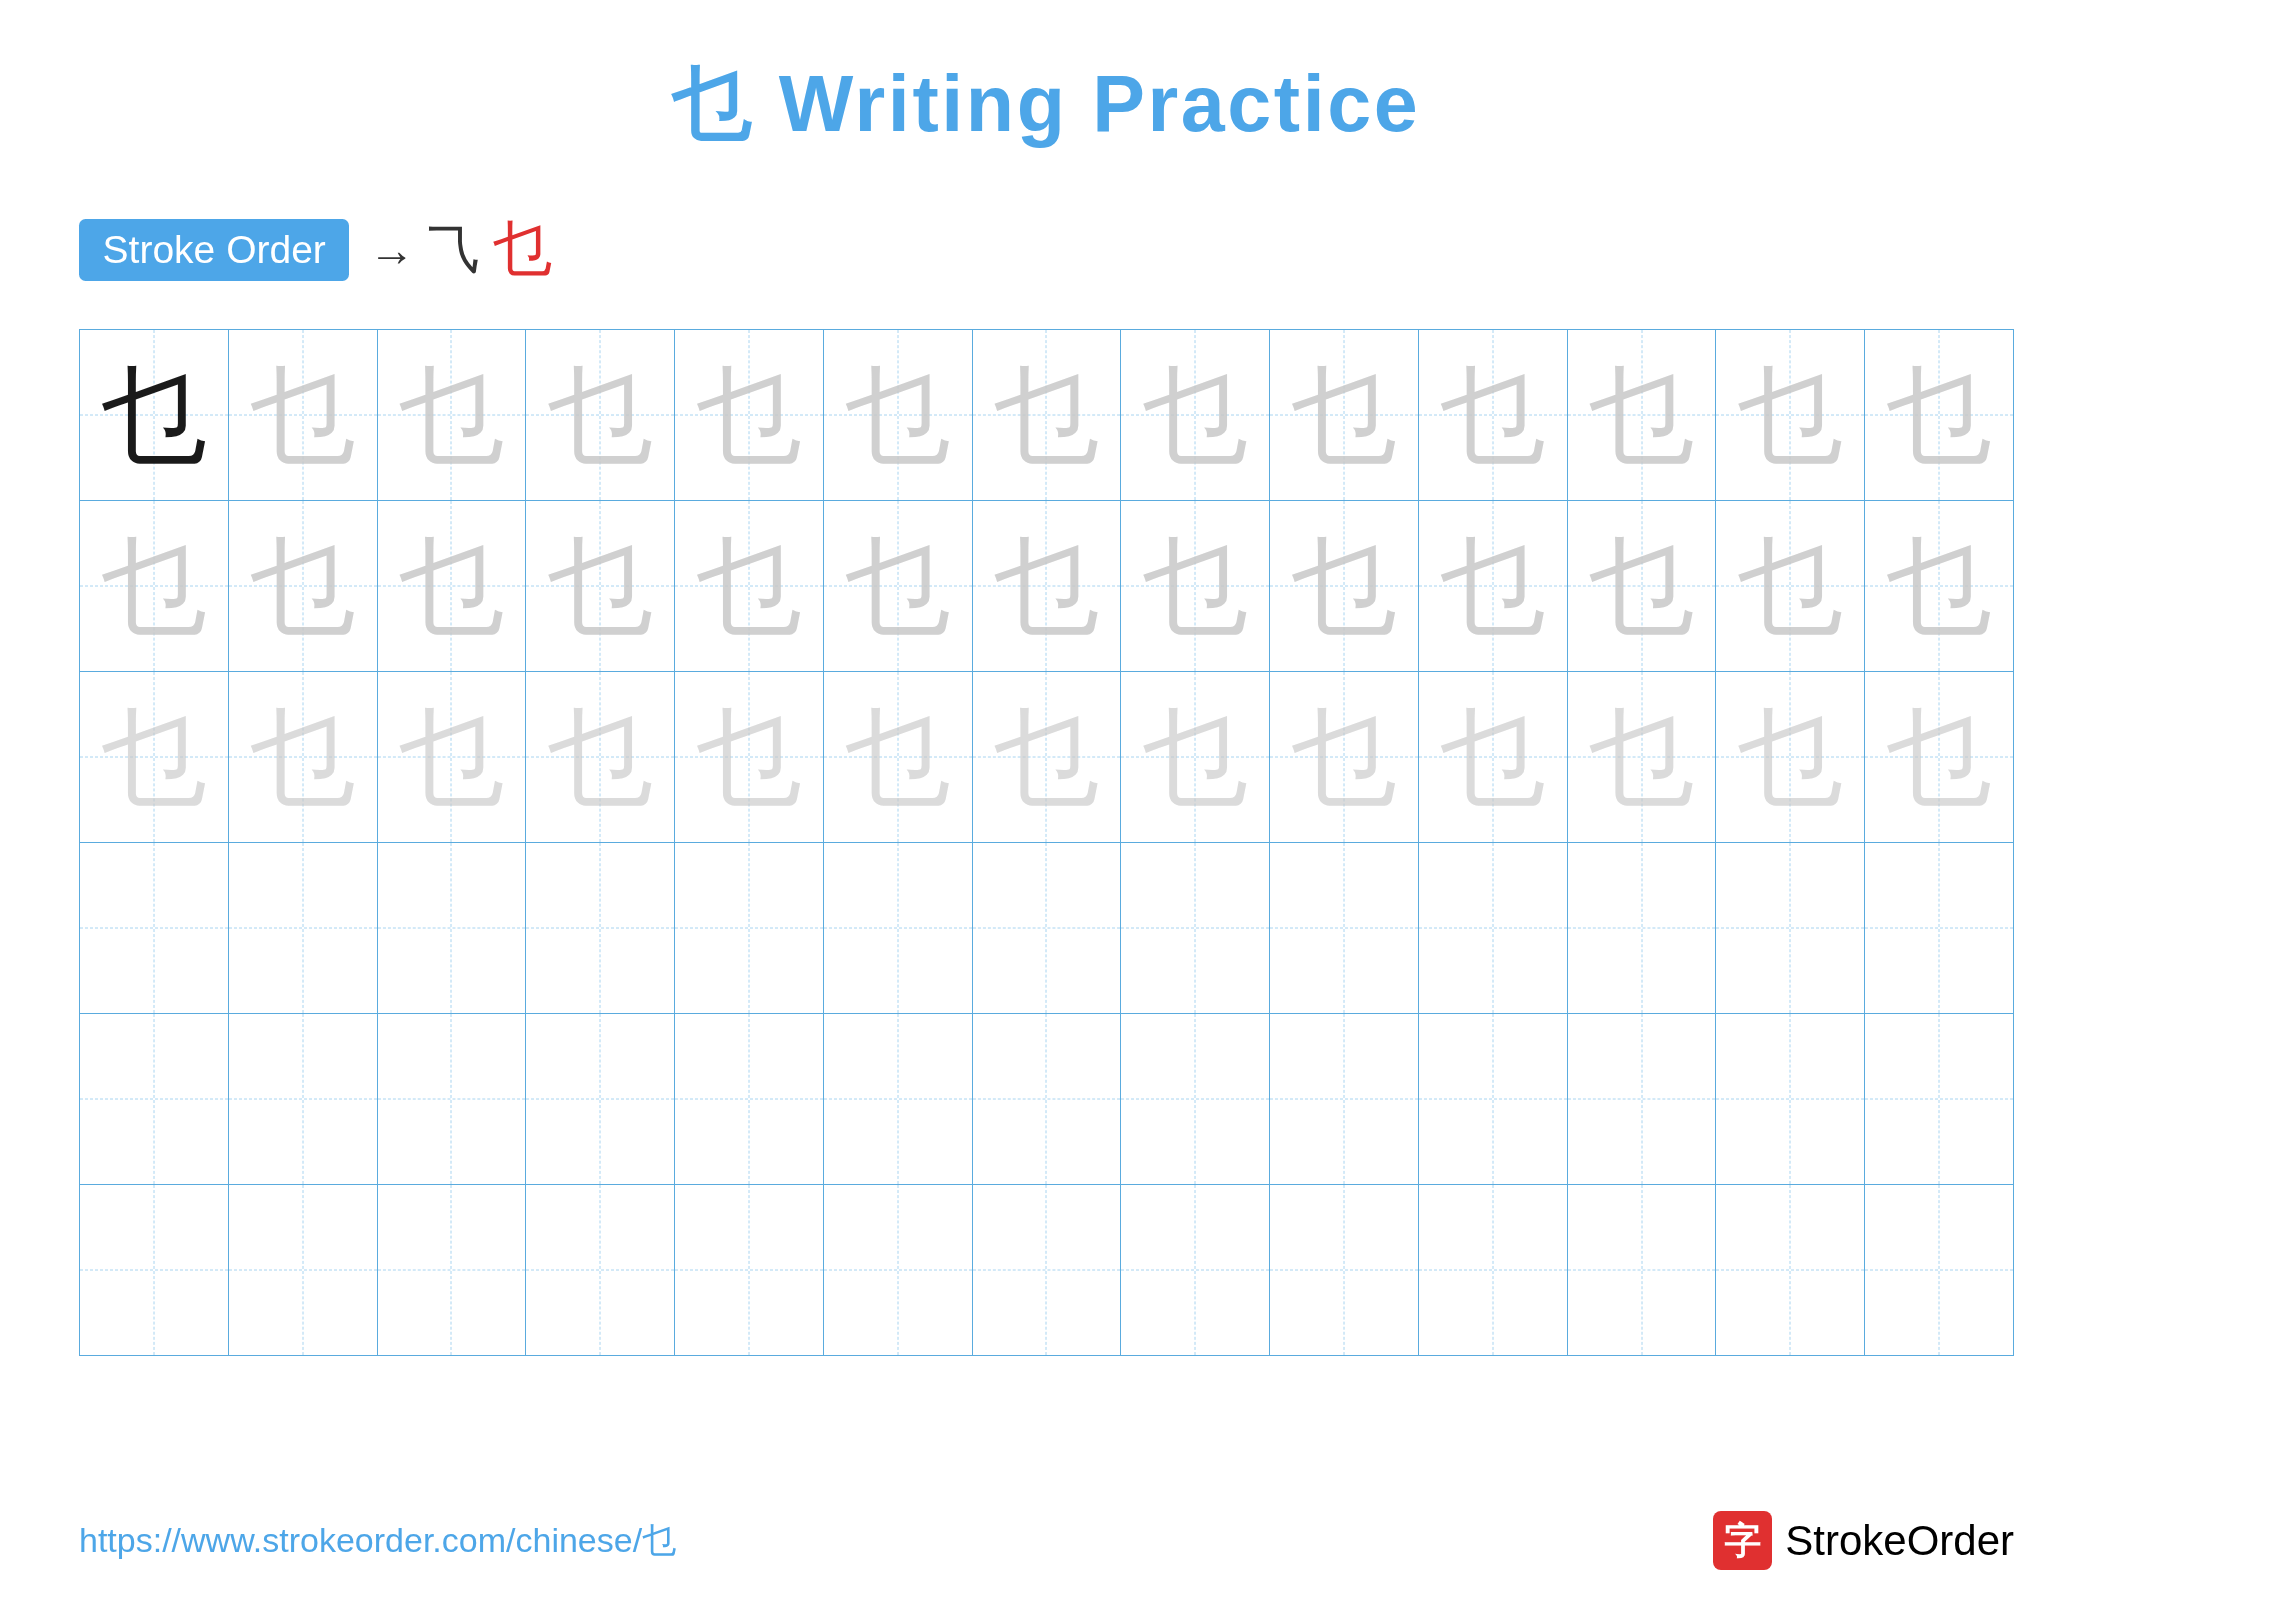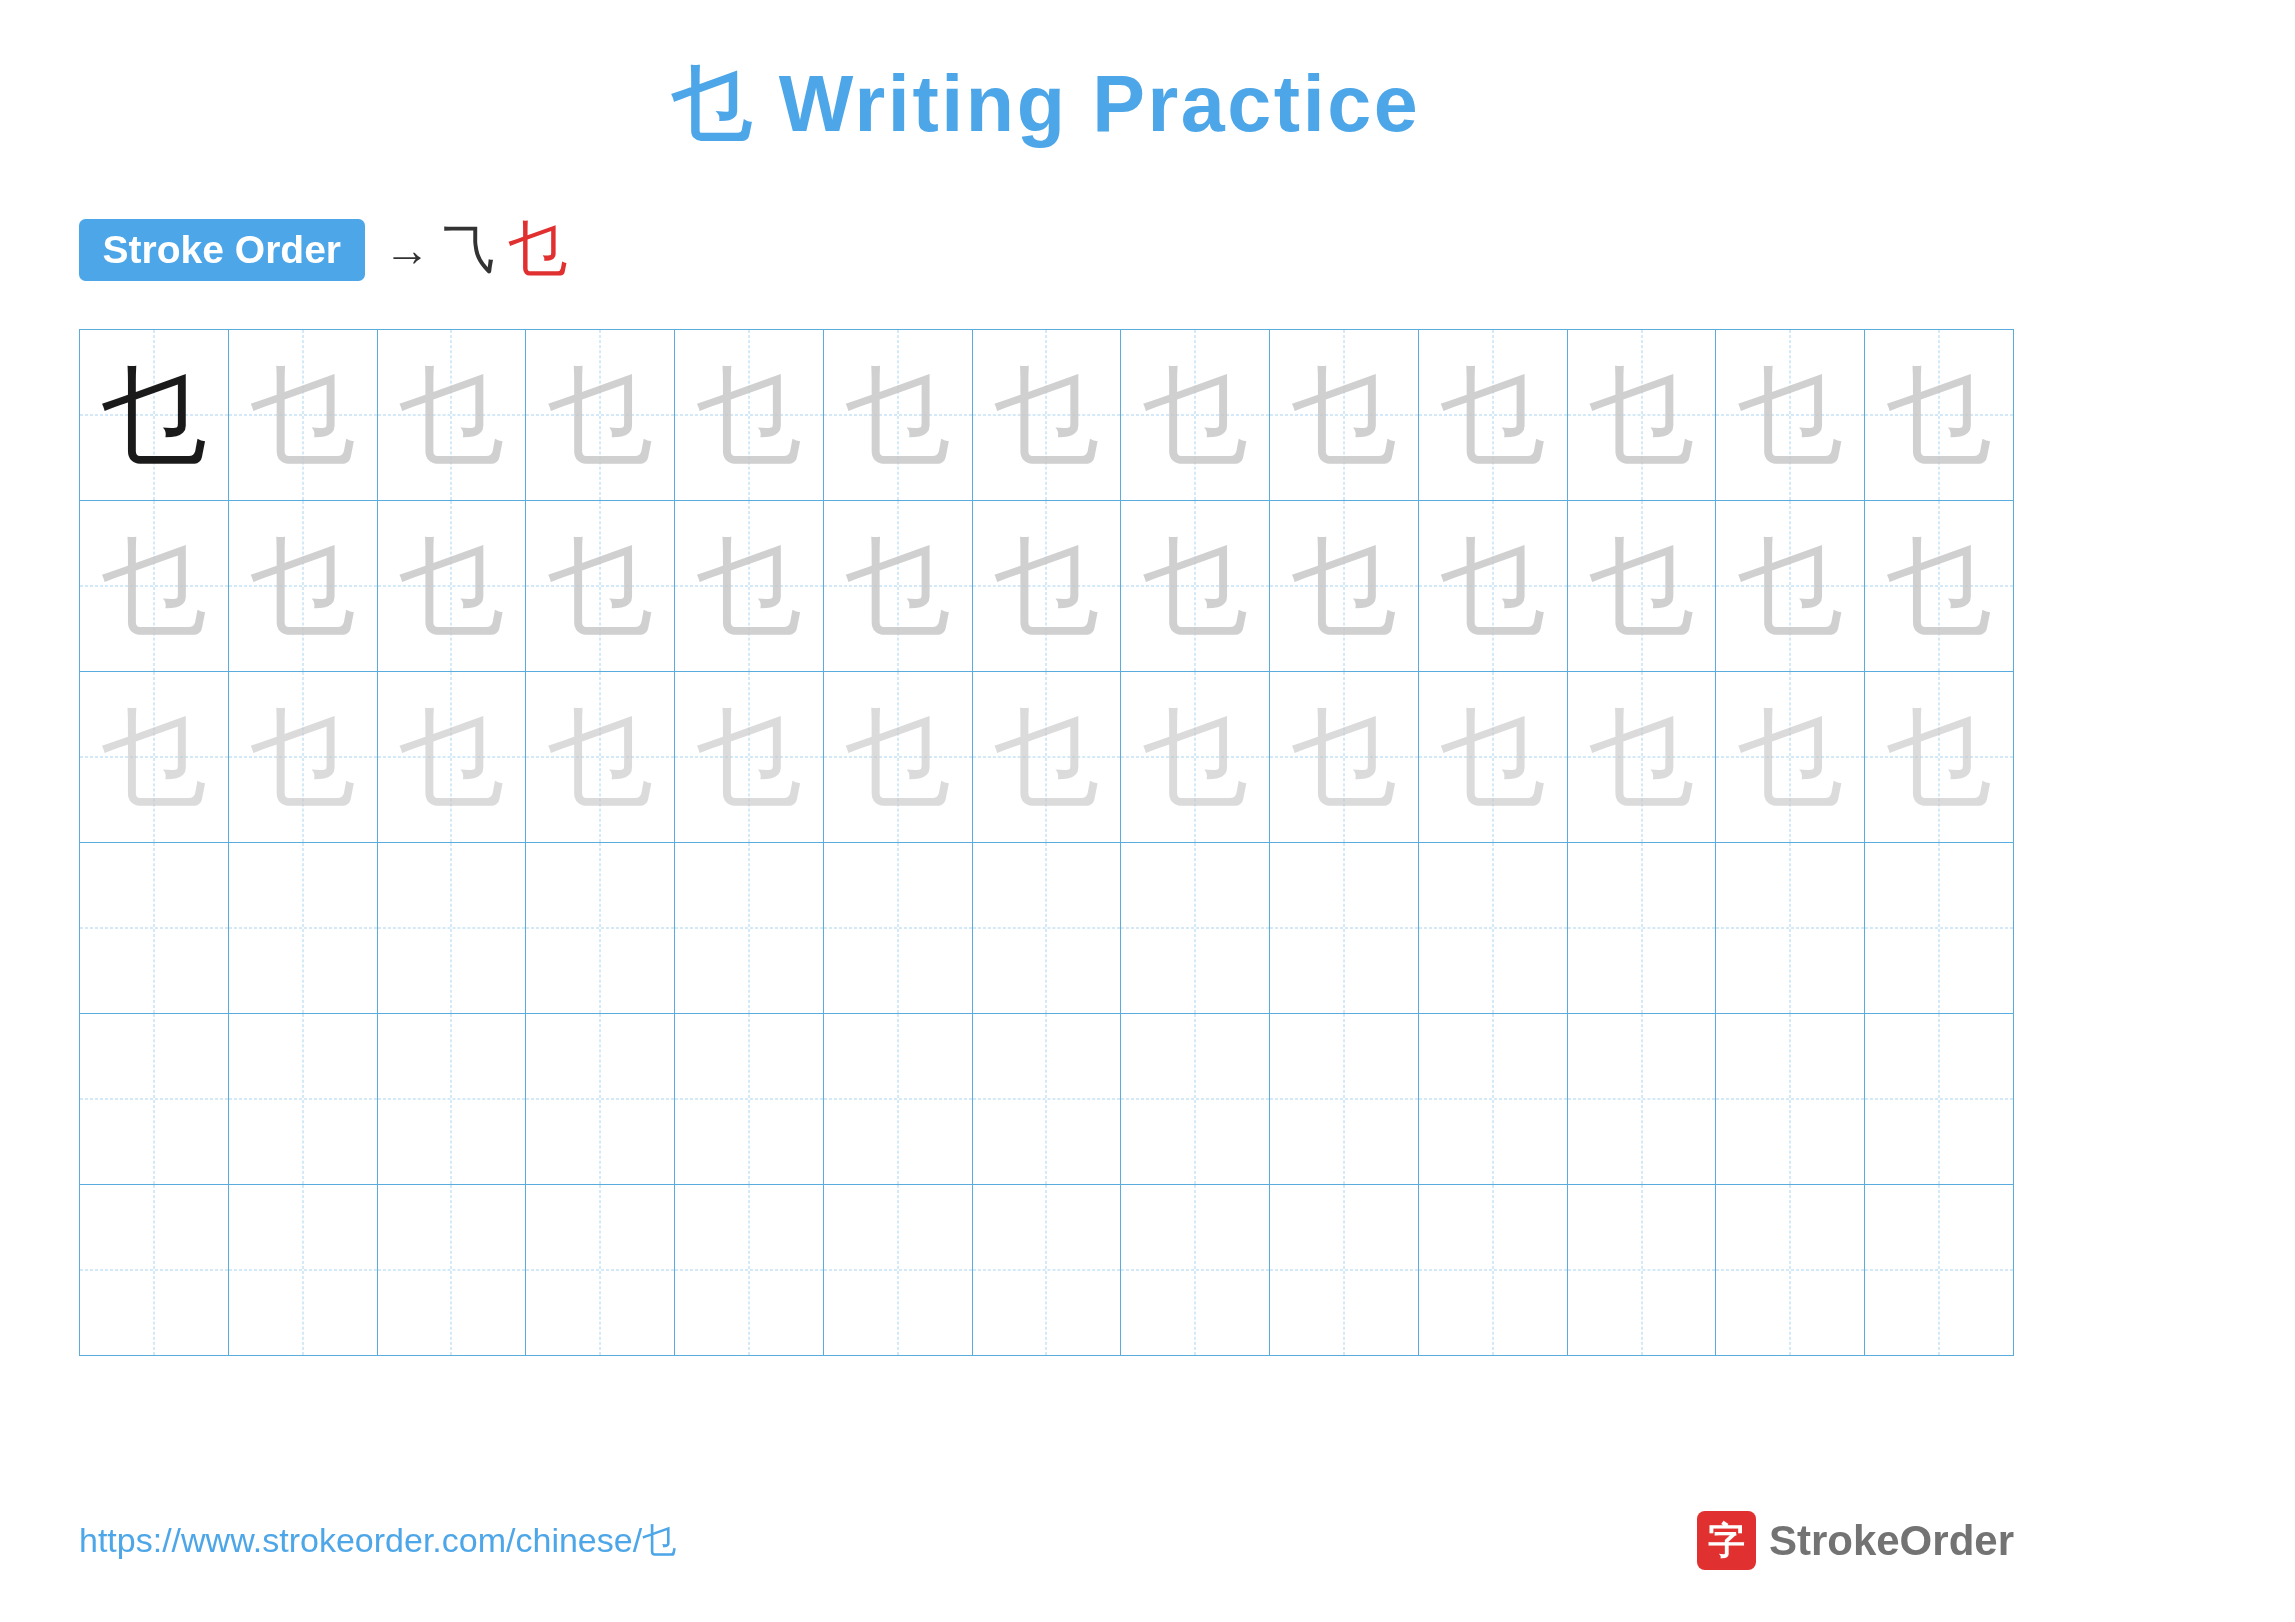--- a/index.html
+++ b/index.html
@@ -34,21 +34,21 @@
       display: flex;
       align-items: center;
       gap: 19.6px;
       margin-bottom: 39px;
     }
 
     .stroke-order-badge {
       background: #4da6e8;
       color: #fff;
       font-size: 39px;
-      font-weight: 700;
+      font-weight: 400;
       padding: 9.2px 23.6px;
       border-radius: 6.5px;
     }
 
     .stroke-order-chars {
       display: flex;
       align-items: center;
       gap: 13px;
       font-size: 52px;
       color: #333;
@@ -168,22 +168,22 @@
       display: flex;
       align-items: center;
       justify-content: center;
       color: #fff;
       font-size: 37px;
       font-weight: bold;
     }
 
     .logo-text {
       font-size: 42px;
-      font-weight: 700;
-      color: #737373;
+      font-weight: 400;
+      color: #000000;
     }
   </style>
 </head>
 <body>
 
 <div class="page">
 
   <h1 class="title">
     <span>乜</span>
     <span> Writing Practice</span>

